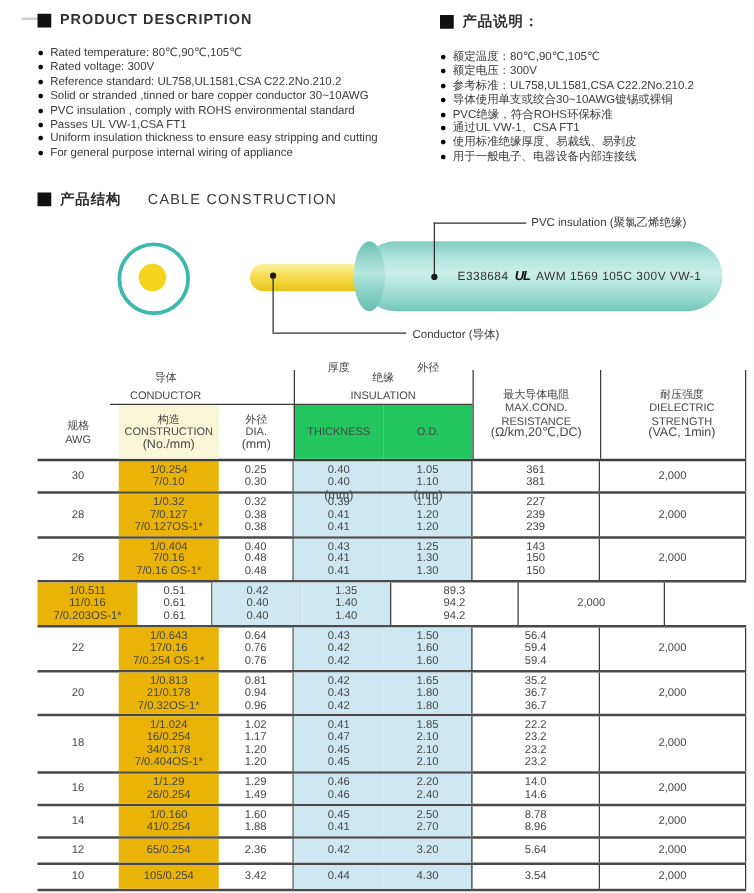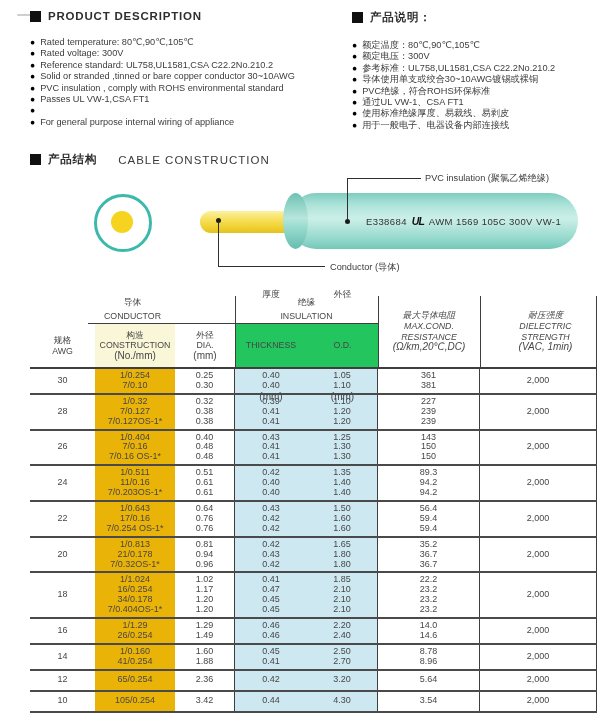--- a/index.html
+++ b/index.html
@@ -36,21 +36,21 @@
   .dlabel{font-size:9.2px;color:#3c3c3c;white-space:nowrap;z-index:5;}
   
   .spec-table{left:30px;top:296px;width:567px;font-size:9px;color:#474747;}
   .thead{position:relative;height:71px;border-bottom:2.5px solid #3e3e3e;box-sizing:content-box;}
   .grp{position:absolute;top:1px;height:25px;display:flex;flex-direction:column;justify-content:space-between;
        text-align:center;line-height:11.5px;font-size:8.8px;}
   .grp-underline{position:absolute;top:27px;left:58px;width:290px;height:1px;background:#3e3e3e;}
   .th{position:absolute;top:28px;height:43px;display:flex;flex-direction:column;justify-content:center;
       text-align:center;line-height:10.6px;font-size:8.8px;box-sizing:border-box;}
   .th .unit{font-size:10px;}
-  .th-tall{top:0;height:71px;font-style:italic;}
+  .th-tall{top:0;height:71px;}
   .vl{position:absolute;top:0;width:1.5px;height:71px;background:#3e3e3e;}
   .bg-y{background:#faf6d8;}
   .bg-b{background:#22c55e;gap:41px;}
   .row{display:flex;border-bottom:2px solid #4a4a4a;min-height:19px;}
   .c{box-sizing:border-box;display:flex;flex-direction:column;justify-content:center;align-items:center;
      padding:2px 0;line-height:9.9px;text-align:center;}
   .c1{width:65px;}
   .c2{width:80px;background:#eab308;}
   .c3{width:60px;border-right:1.5px solid #3e3e3e;}
   .c4{width:72px;background:#cde8f0;}
@@ -90,20 +90,21 @@
         <li>
           <span class="blt">●</span>
           <span>PVC insulation , comply with ROHS environmental standard</span>
         </li>
         <li>
           <span class="blt">●</span>
           <span>Passes UL VW-1,CSA FT1</span>
         </li>
         <li>
           <span class="blt">●</span>
+          <span>Uniform insulation thickness to ensure easy stripping and cutting</span>
         </li>
         <li>
           <span class="blt">●</span>
           <span>For general purpose internal wiring of appliance</span>
         </li>
       </ul>
   </div>
 
   <div class="abs desc-cn">
     <div class="sec-head">
@@ -317,23 +318,20 @@
           <div class="c c6">
             <div>143</div>
             <div>150</div>
             <div>150</div>
           </div>
           <div class="c c7">
             <div>2,000</div>
           </div>
         </div>
         <div class="row">
-          <div class="c c1">
-            <div>24</div>
-          </div>
           <div class="c c2">
             <div>1/0.511</div>
             <div>11/0.16</div>
             <div>7/0.203OS-1*</div>
           </div>
           <div class="c c3">
             <div>0.51</div>
             <div>0.61</div>
             <div>0.61</div>
           </div>

